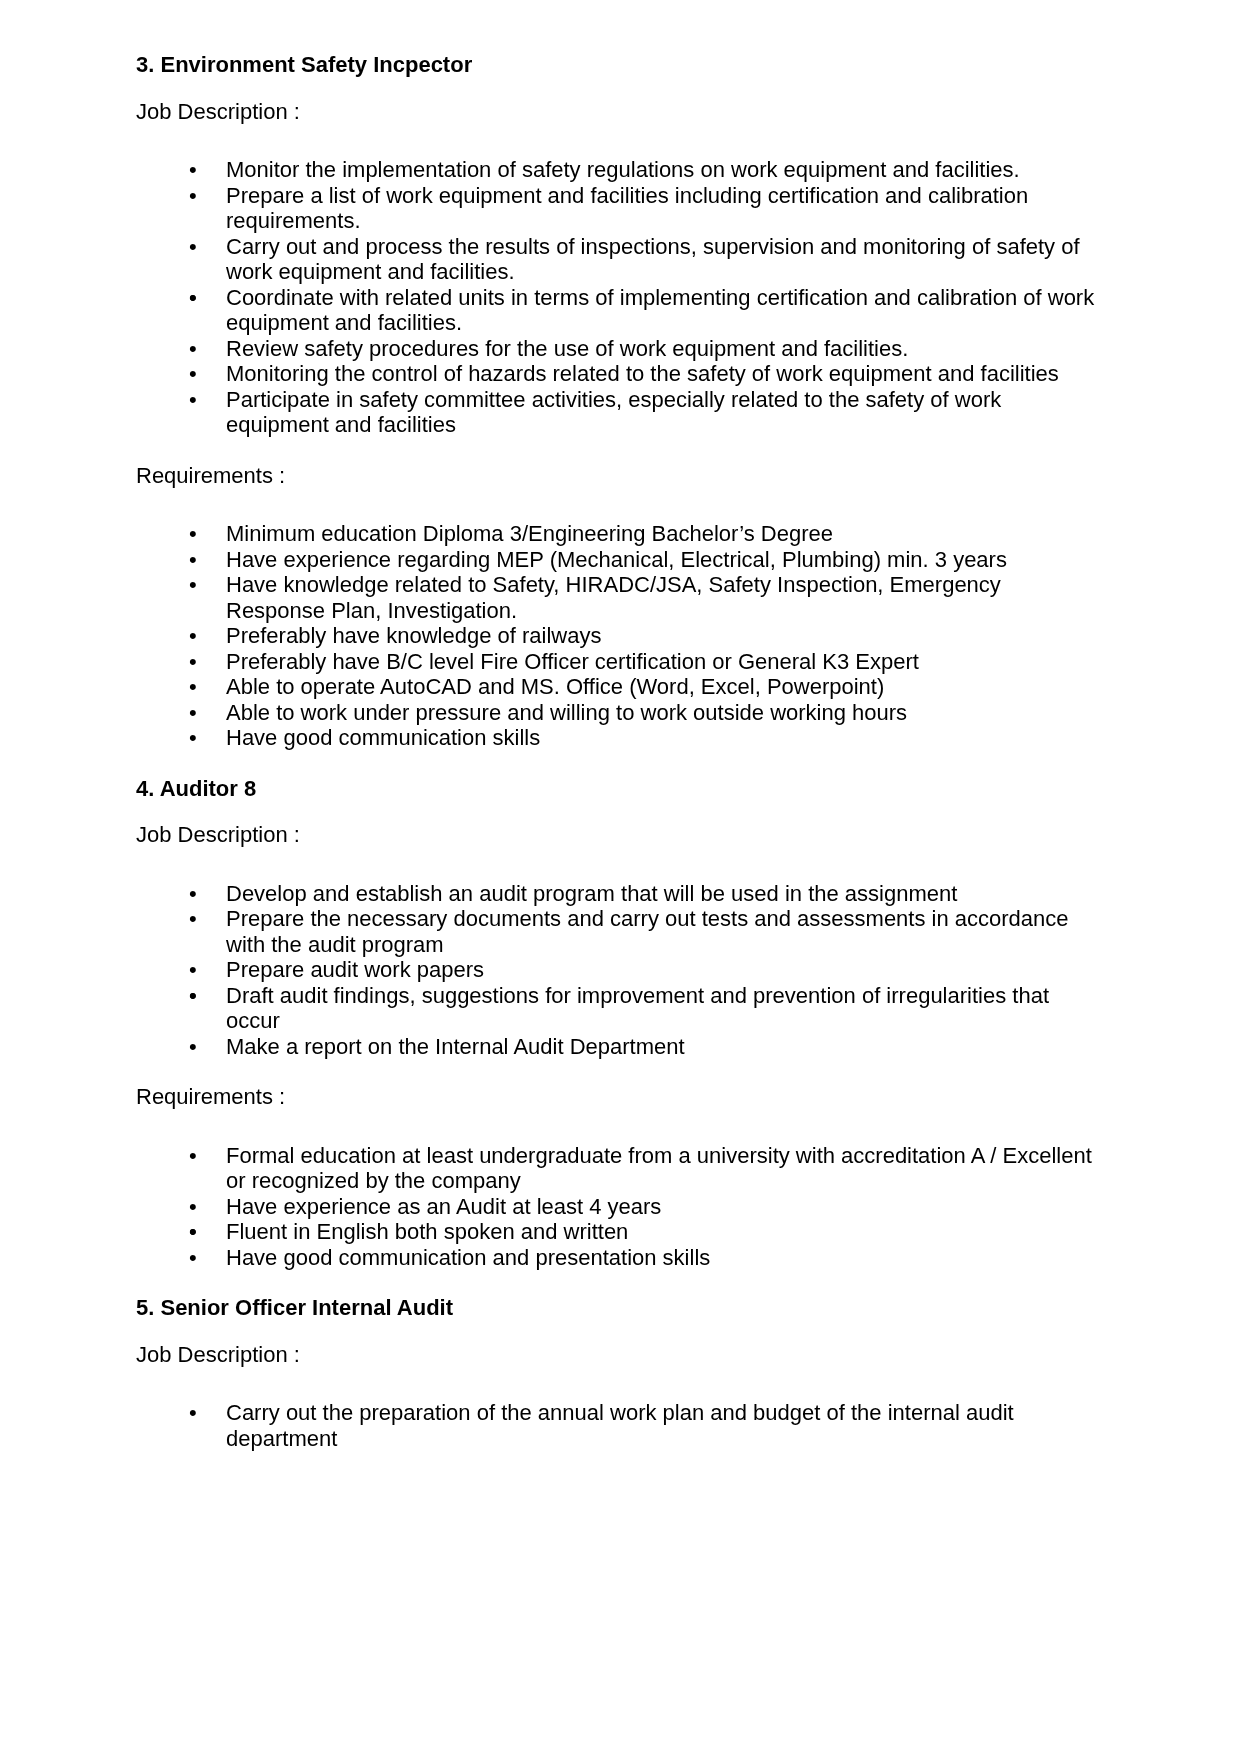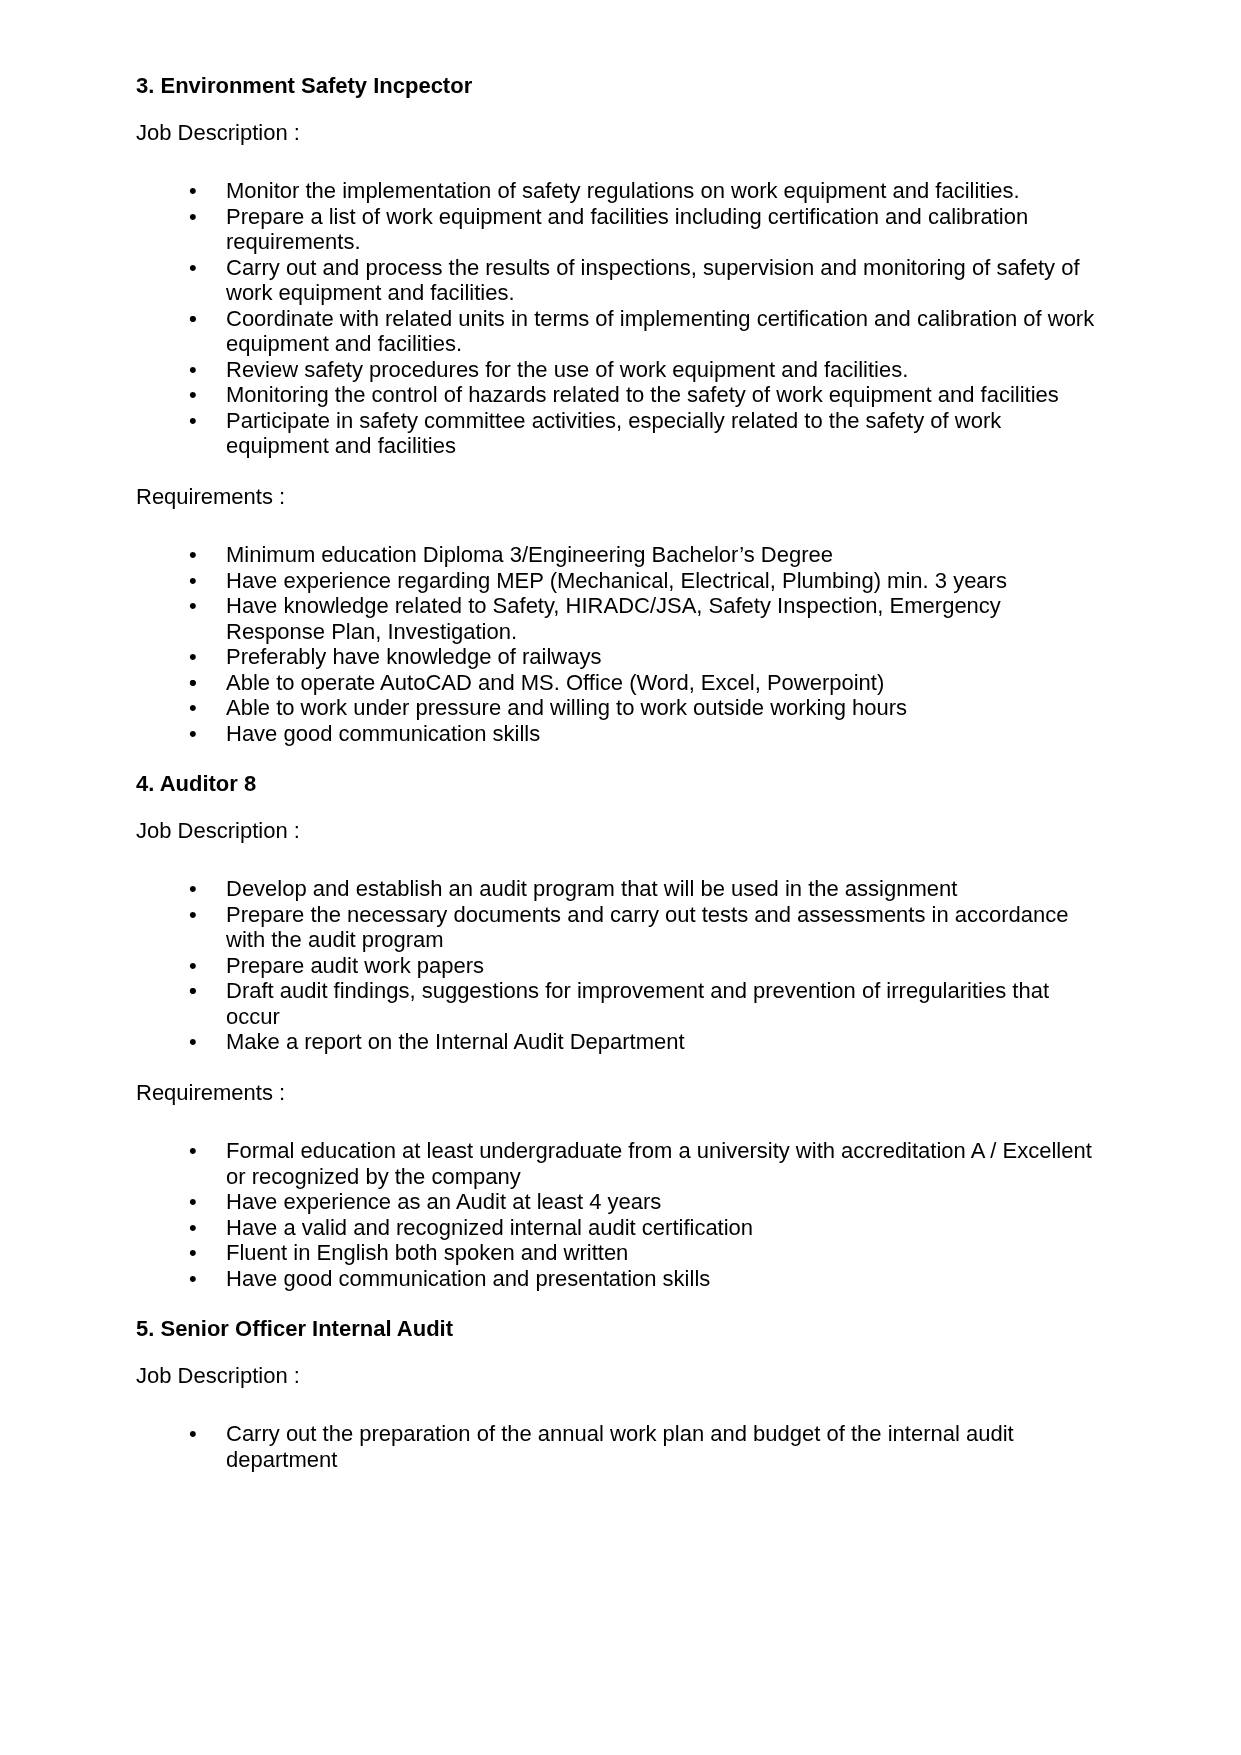--- a/index.html
+++ b/index.html
@@ -6,21 +6,21 @@
     margin: 0;
     padding: 0;
     background: #ffffff;
   }
   .page {
     position: relative;
     width: 1241px;
     height: 1755px;
     background: #ffffff;
     box-sizing: border-box;
-    padding: 73px 135px 0 136px;
+    padding: 52px 135px 0 136px;
     font-family: "Liberation Sans", sans-serif;
     font-size: 22px;
     line-height: 25.5px;
     color: #000000;
     overflow: hidden;
   }
   .section-heading {
     font-size: 22px;
     font-weight: bold;
     margin: 0 0 21px 0;
@@ -60,21 +60,21 @@
     <li><span class="dot">•</span><span>Monitoring the control of hazards related to the safety of work equipment and facilities</span></li>
     <li><span class="dot">•</span><span>Participate in safety committee activities, especially related to the safety of work equipment and facilities</span></li>
   </ul>
 
   <p class="block-label">Requirements :</p>
   <ul class="bullet-list">
     <li><span class="dot">•</span><span>Minimum education Diploma 3/Engineering Bachelor’s Degree</span></li>
     <li><span class="dot">•</span><span>Have experience regarding MEP (Mechanical, Electrical, Plumbing) min. 3 years</span></li>
     <li><span class="dot">•</span><span>Have knowledge related to Safety, HIRADC/JSA, Safety Inspection, Emergency Response Plan, Investigation.</span></li>
     <li><span class="dot">•</span><span>Preferably have knowledge of railways</span></li>
-    <li><span class="dot">•</span></li>
+    <li><span class="dot">•</span><span>Preferably have B/C level Fire Officer certification or General K3 Expert</span></li>
     <li><span class="dot">•</span><span>Able to operate AutoCAD and MS. Office (Word, Excel, Powerpoint)</span></li>
     <li><span class="dot">•</span><span>Able to work under pressure and willing to work outside working hours</span></li>
     <li><span class="dot">•</span><span>Have good communication skills</span></li>
   </ul>
 
   <div class="section-heading">4. Auditor 8</div>
 
   <p class="block-label">Job Description :</p>
   <ul class="bullet-list">
     <li><span class="dot">•</span><span>Develop and establish an audit program that will be used in the assignment</span></li>
@@ -82,21 +82,21 @@
     <li><span class="dot">•</span><span>Prepare audit work papers</span></li>
     <li><span class="dot">•</span></li>
     <li><span class="dot">•</span><span>Draft audit findings, suggestions for improvement and prevention of irregularities that occur</span></li>
     <li><span class="dot">•</span><span>Make a report on the Internal Audit Department</span></li>
   </ul>
 
   <p class="block-label">Requirements :</p>
   <ul class="bullet-list">
     <li><span class="dot">•</span><span>Formal education at least undergraduate from a university with accreditation A / Excellent or recognized by the company</span></li>
     <li><span class="dot">•</span><span>Have experience as an Audit at least 4 years</span></li>
-    <li><span class="dot">•</span><span>Have a valid and recognized internal audit certification</span></li>
+    <li><span class="dot">•</span></li>
     <li><span class="dot">•</span><span>Fluent in English both spoken and written</span></li>
     <li><span class="dot">•</span><span>Have good communication and presentation skills</span></li>
   </ul>
 
   <div class="section-heading">5. Senior Officer Internal Audit</div>
 
   <p class="block-label">Job Description :</p>
   <ul class="bullet-list">
     <li><span class="dot">•</span><span>Carry out the preparation of the annual work plan and budget of the internal audit department</span></li>
   </ul>

